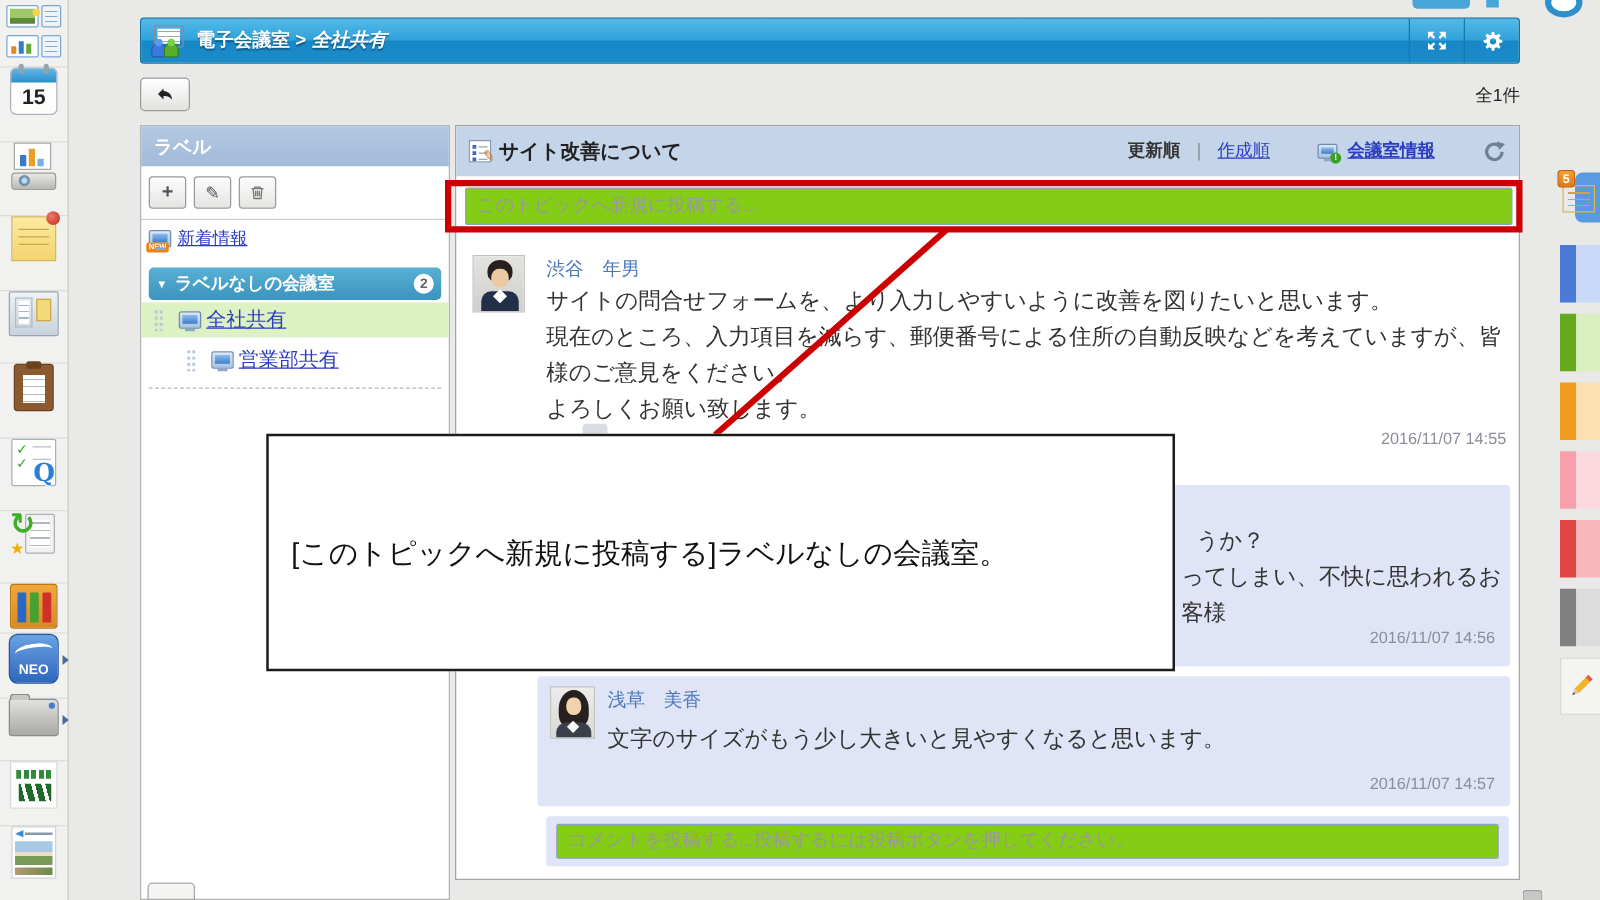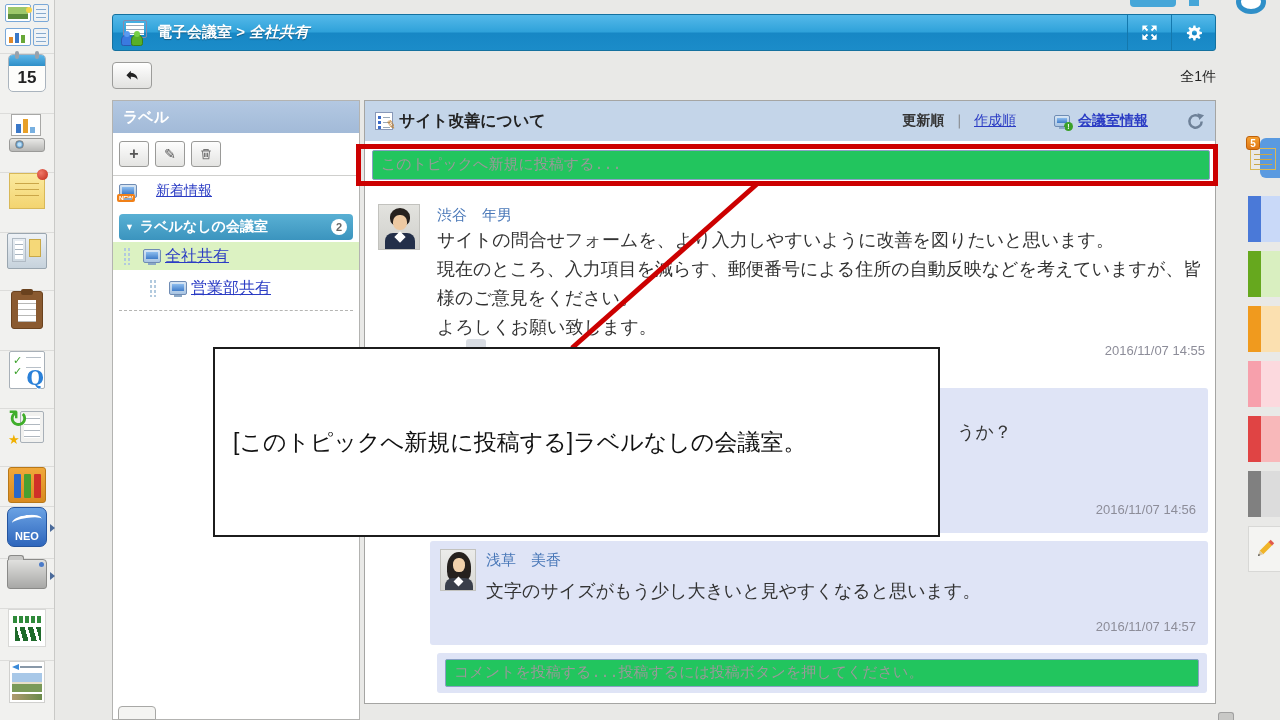--- a/index.html
+++ b/index.html
@@ -26,21 +26,21 @@
     background:linear-gradient(#ffffff,#e2e2e0); display:flex; align-items:center; justify-content:center; cursor:pointer; }
   #total-count { right:64px; top:68px; font-size:14px; color:#222; }
 
   
   #label-panel { left:112px; top:100px; width:248px; height:620px; background:#fff; border:1px solid #b3b3b1; }
   #label-panel-header { height:32px; background:linear-gradient(#b3c8e2,#a2bad8); color:#fff; font-size:15px; font-weight:bold;
     display:flex; align-items:center; padding-left:10px; }
   #label-toolbar { display:flex; gap:6px; padding:8px 0 8px 6px; border-bottom:1px solid #cfcfcd; }
   .tool-btn { width:30px; height:26px; border:1px solid #9a9a98; border-radius:3px; background:linear-gradient(#fdfdfd,#e4e4e2);
     display:flex; align-items:center; justify-content:center; cursor:pointer; color:#555; font-size:14px; }
-  .tree-row { display:flex; align-items:center; gap:19px; padding:6px 6px; font-size:14px; }
+  .tree-row { display:flex; align-items:center; gap:5px; padding:6px 6px; font-size:14px; }
   .room-row { padding:4px 0 4px 10px; display:flex; align-items:center; gap:4px; height:28px; }
   .room-row.selected { background:#dcf2c2; }
   .link { color:#2b3cc4; text-decoration:underline; cursor:pointer; }
   #group-header { margin:8px 6px 2px 6px; height:26px; border-radius:4px; background:linear-gradient(#59b0d4,#3b94be);
     color:#fff; font-size:14px; font-weight:bold; display:flex; align-items:center; gap:6px; padding:0 6px; cursor:pointer; }
   #group-badge { margin-left:auto; width:16px; height:16px; border-radius:50%; background:#fff; color:#666;
     font-size:11px; font-weight:bold; display:flex; align-items:center; justify-content:center; }
   .drag-dots { width:8px; height:18px; background-image:radial-gradient(#b2cade 1px, transparent 1.3px); background-size:4px 5px; }
   .crt { width:18px; height:14px; position:relative; background:linear-gradient(#d8e6f4,#a8c4e2); border:1px solid #6f8cb4; border-radius:2px; flex:none; }
   .crt::before { content:""; position:absolute; left:2px; right:2px; top:2px; bottom:3px; background:linear-gradient(#8cbcee,#3f7cc9); }
@@ -53,22 +53,22 @@
   
   #topic-card { left:364px; top:100px; width:852px; height:604px; background:#fff; border:1px solid #a5a5a3; }
   #topic-header { height:40px; background:#c4d5e9; display:flex; align-items:center; padding:0 10px; }
   #topic-title { font-size:16px; font-weight:bold; color:#222; margin-left:6px; }
   #topic-controls { margin-left:auto; display:flex; align-items:center; gap:8px; font-size:14px; }
   #sort-updated { font-weight:bold; color:#333; }
   .sort-sep { color:#777; }
   .body-line { font-size:18px; line-height:29px; color:#333; }
   .timestamp { color:#8d8d99; font-size:13px; }
   .cbox { position:absolute; background:#dfe4f6; border-radius:3px; }
-  input.ui-input { border:1px solid #8aa0c5; border-radius:2px; background:#22c55e; font-size:15px; padding:0 8px;
-    font-family:Liberation Mono, monospace; color:#333; }
+  input.ui-input { border:1px solid #8aa0c5; border-radius:2px; background:#84cc16; font-size:15px; padding:0 8px;
+    font-family:Liberation Serif, serif; color:#333; }
   input.ui-input::placeholder { color:#999; opacity:1; }
 
   
   .avatar { position:absolute; overflow:hidden; border:1px solid #c2c2be; }
   .avatar .bg { position:absolute; inset:0; background:linear-gradient(#e3e3df,#cfcfcb); }
   .avatar .hair { position:absolute; border-radius:50% 50% 40% 40%; background:#26211e; }
   .avatar .face { position:absolute; border-radius:45%; background:#edc9a2; }
   .avatar .body { position:absolute; border-radius:8px 8px 0 0; background:#232f49; }
   .avatar .collar { position:absolute; background:#fff; transform:rotate(45deg); }
 
@@ -321,20 +321,21 @@
   <div class="abs" style="left:437px;top:226px;width:772px;">
     <div class="body-line">サイトの問合せフォームを、より入力しやすいように改善を図りたいと思います。</div>
     <div class="body-line">現在のところ、入力項目を減らす、郵便番号による住所の自動反映などを考えていますが、皆様のご意見をください。</div>
     <div class="body-line">よろしくお願い致します。</div>
   </div>
   <div class="timestamp abs" style="left:1040px;top:343px;width:165px;text-align:right;">2016/11/07 14:55</div>
   <div class="abs" style="left:466px;top:339px;width:20px;height:8px;background:#d9dde3;border-radius:3px 3px 0 0;"></div>
 
   <div class="cbox" style="left:430px;top:388px;width:778px;height:145px;">
     <div class="body-line" style="position:absolute;left:515px;top:30px;margin-left:12px;">うか？</div>
+    <div class="body-line" style="position:absolute;left:515px;top:59px;">ってしまい、不快に思われるお客様</div>
     <div class="timestamp" style="position:absolute;right:12px;top:114px;">2016/11/07 14:56</div>
   </div>
 
   <div class="cbox" style="left:430px;top:541px;width:778px;height:104px;">
     <div class="avatar" style="left:10px;top:8px;width:36px;height:42px;">
       <div class="bg" style="background:linear-gradient(#ececea,#d8d8d4);"></div>
       <div class="hair" style="left:6px;top:2px;width:24px;height:30px;border-radius:50% 50% 35% 35%;"></div>
       <div class="face" style="left:12px;top:8px;width:12px;height:14px;background:#f2d2ac;"></div>
       <div class="body" style="left:4px;bottom:0;width:28px;height:12px;background:#3a3f4a;"></div>
       <div class="collar" style="left:14px;bottom:5px;width:7px;height:7px;"></div>

